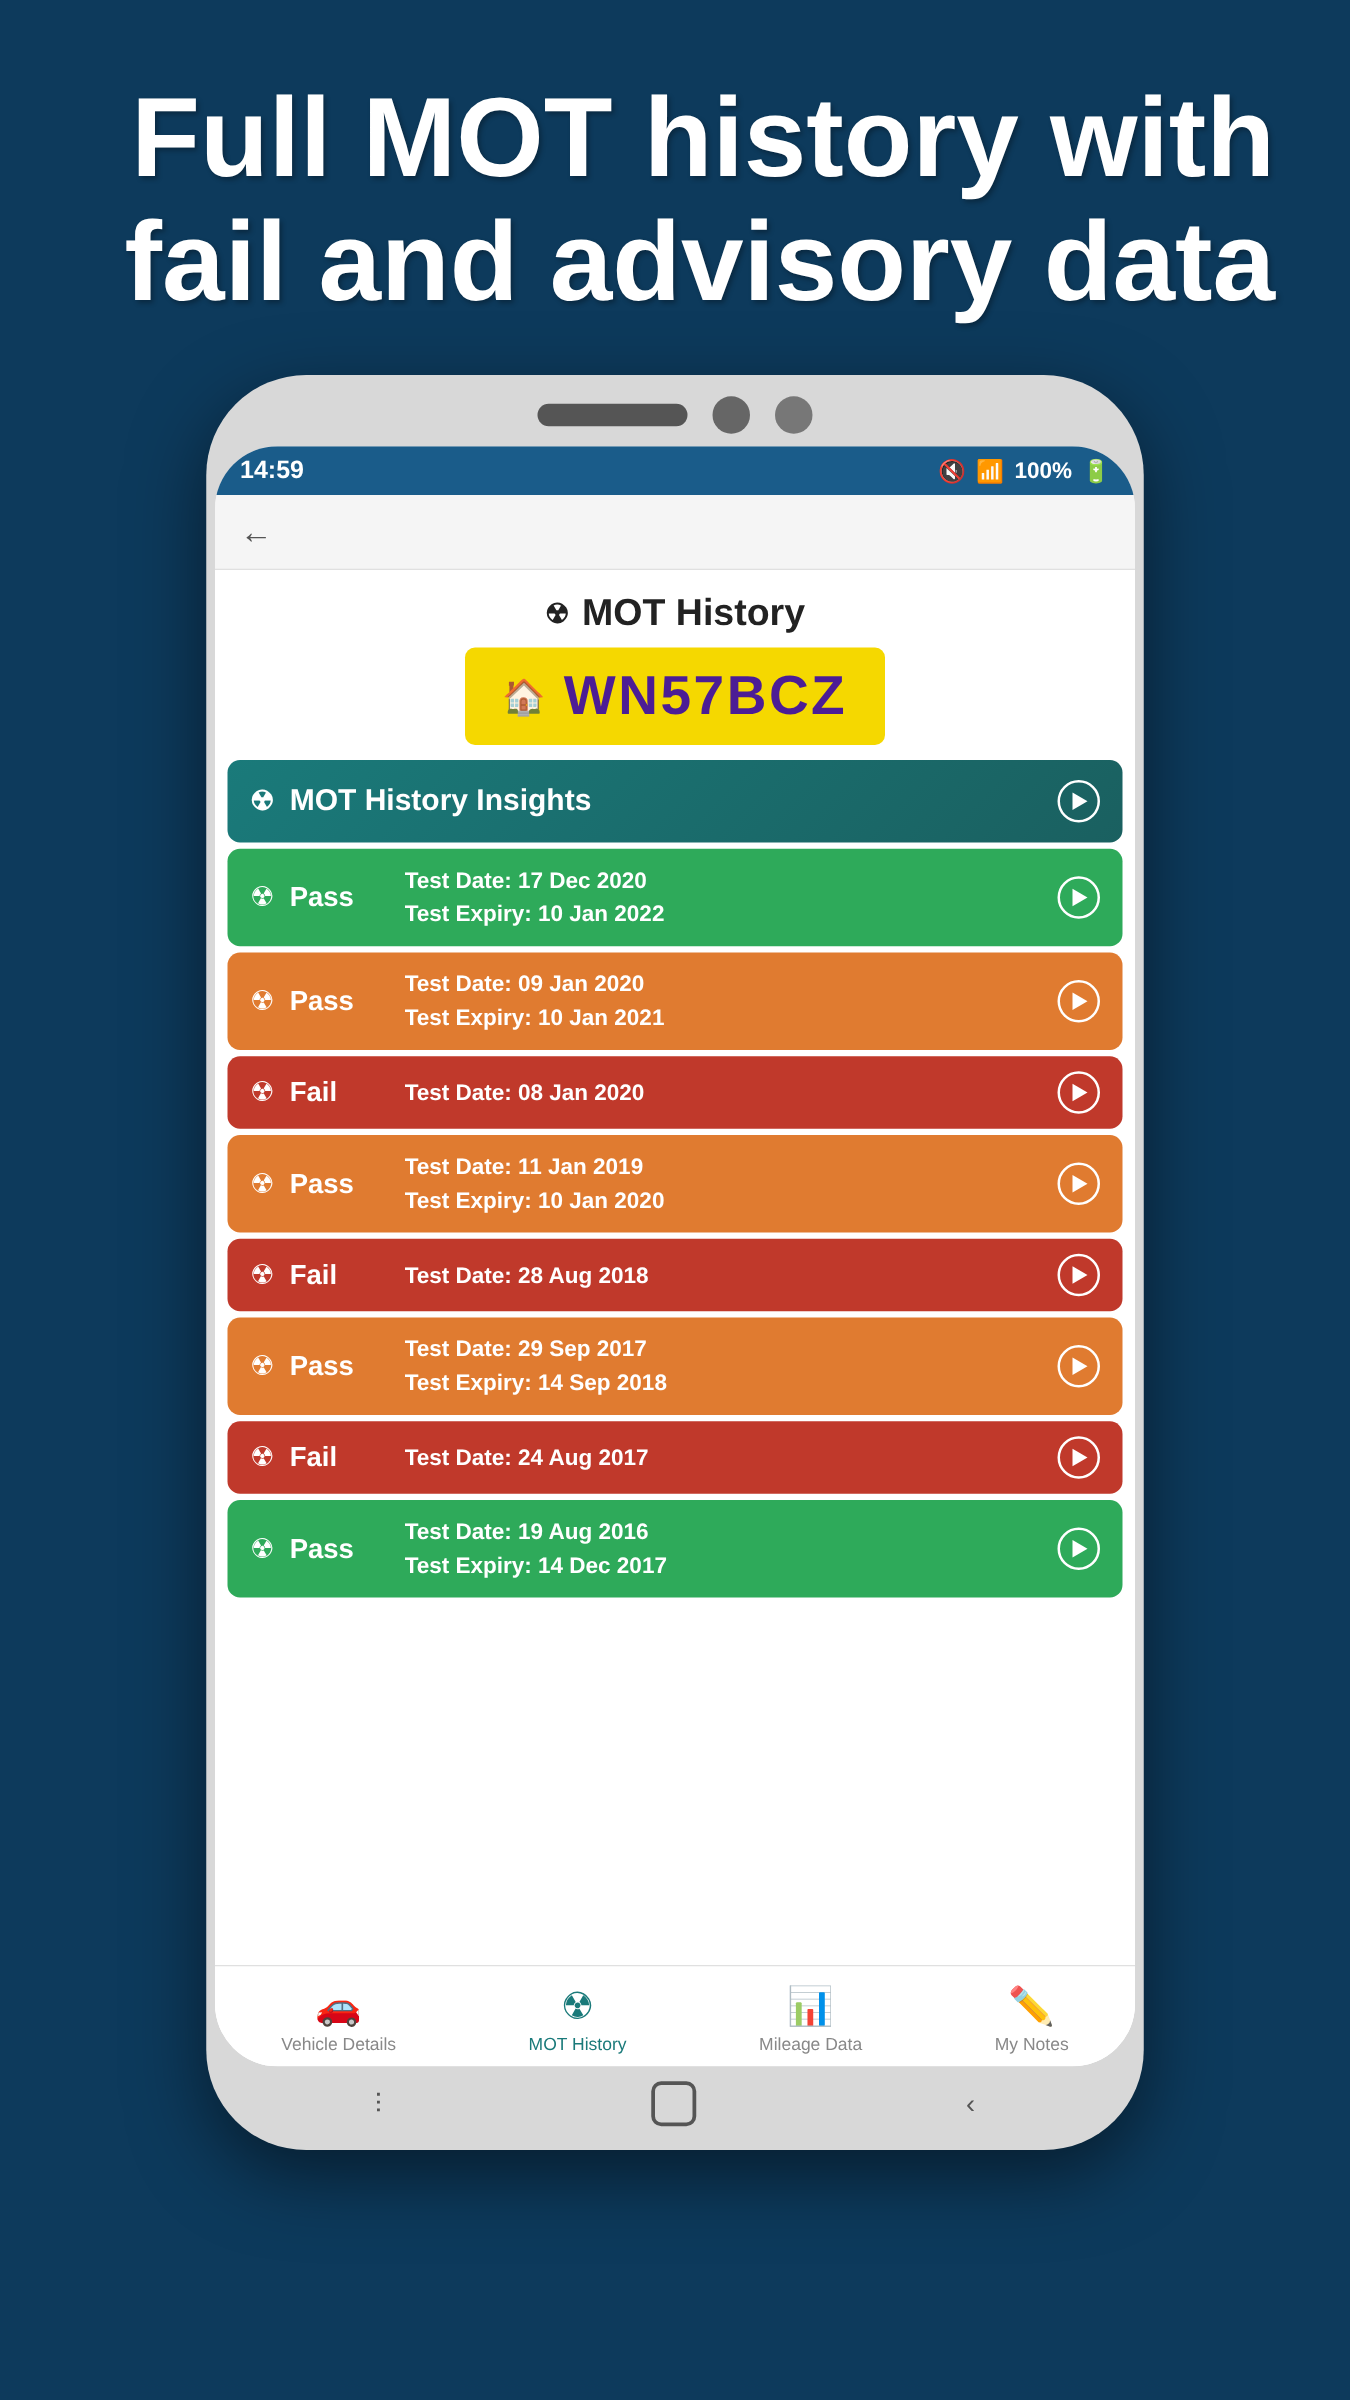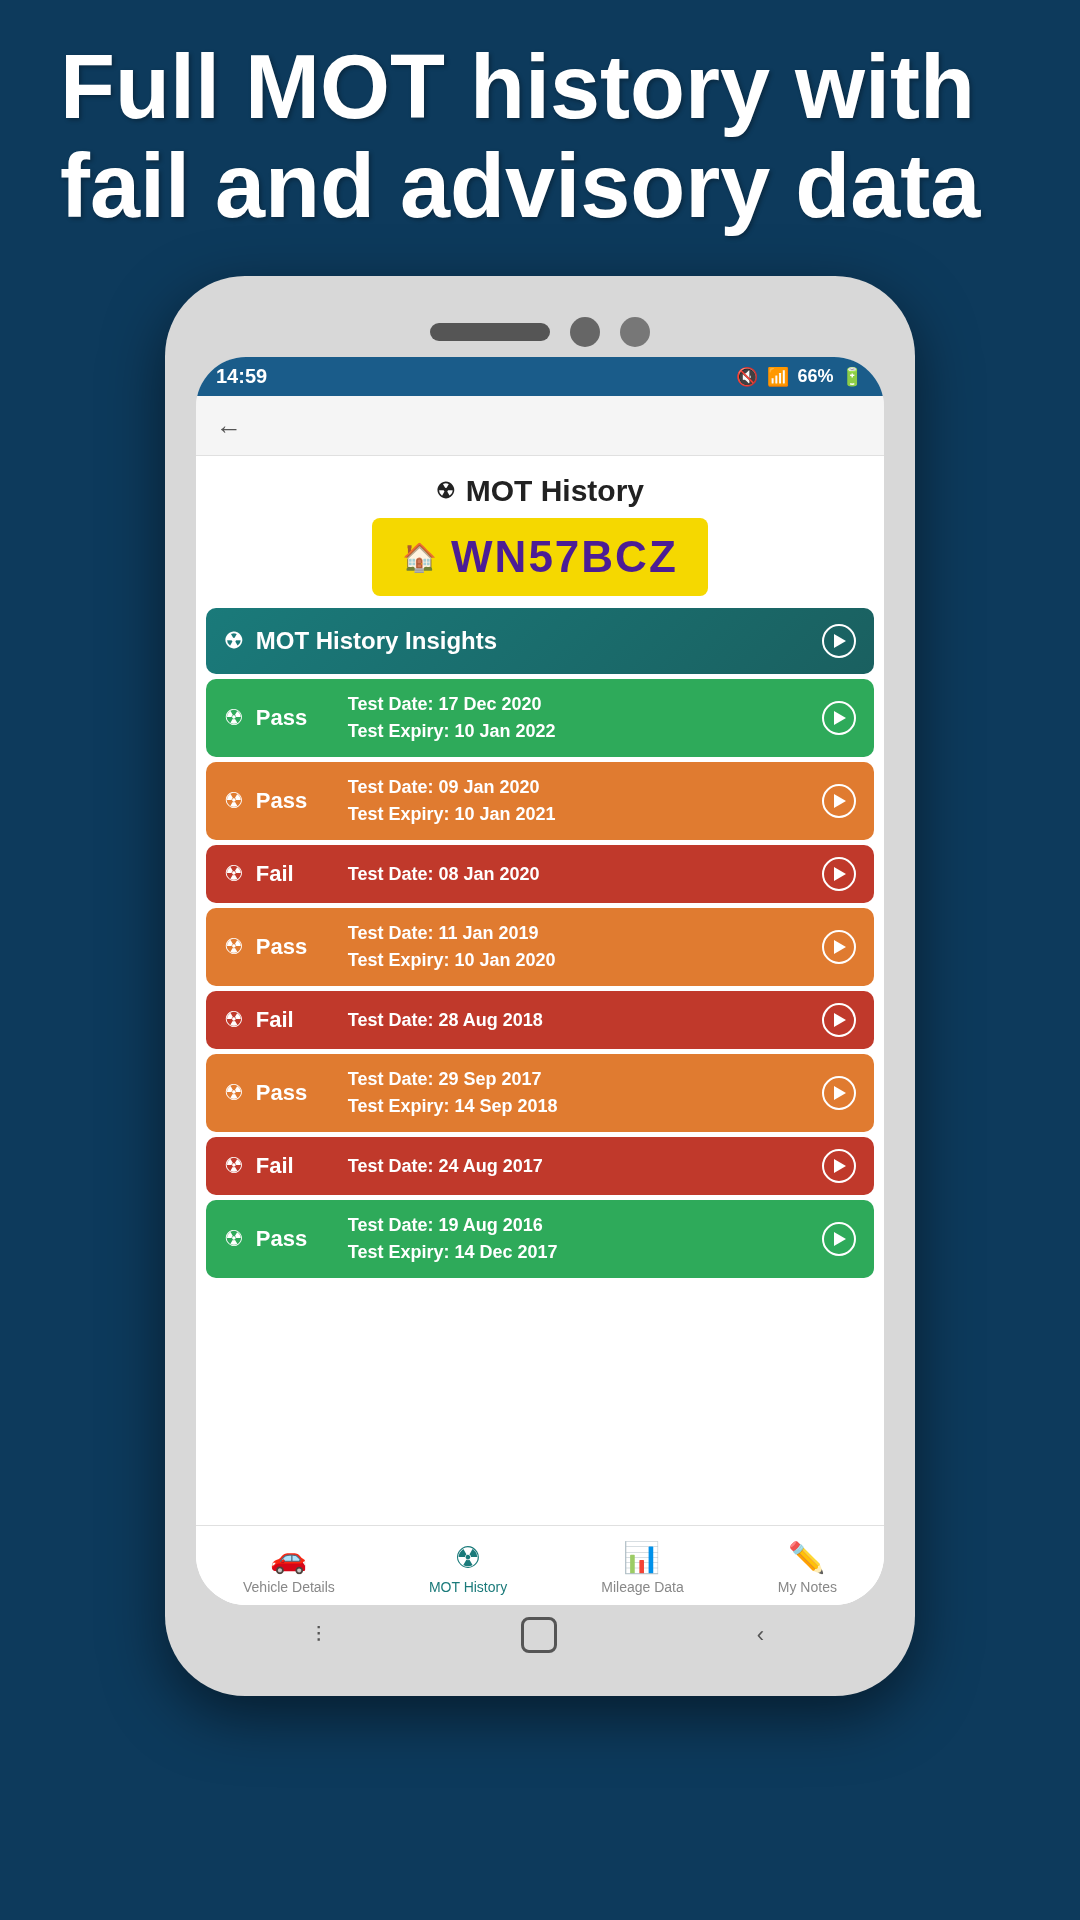--- a/index.html
+++ b/index.html
@@ -11,37 +11,38 @@
       overflow: hidden;
       display: flex;
       flex-direction: column;
       align-items: center;
     }
 
     
     .page-header {
       width: 100%;
       padding: 38px 60px 40px 60px;
-      text-align: left;
+      text-align: right;
+      margin-top: 24px;
     }
     .page-header h1 {
       color: #ffffff;
       font-size: 90px;
       font-weight: 900;
       line-height: 1.1;
       text-shadow: 2px 2px 4px rgba(0,0,0,0.3);
     }
 
     
     .phone-frame {
       width: 750px;
       height: 1420px;
       background: #d8d8d8;
       border-radius: 80px;
-      padding: 31px;
+      padding: 7px;
       box-shadow: 0 20px 60px rgba(0,0,0,0.5);
       display: flex;
       flex-direction: column;
       position: relative;
     }
 
     
     .phone-top {
       display: flex;
       justify-content: center;
@@ -321,21 +322,21 @@
     <div class="phone-camera2"></div>
   </div>
 
   <div class="phone-screen">
 
     <div class="status-bar">
       <span>14:59</span>
       <div class="status-right">
         <span>🔇</span>
         <span>📶</span>
-        <span>66%</span>
+        <span>100%</span>
         <span>🔋</span>
       </div>
     </div>
 
     <div class="nav-back-bar">
       <span class="back-arrow">←</span>
     </div>
 
     <div class="screen-content">
 

